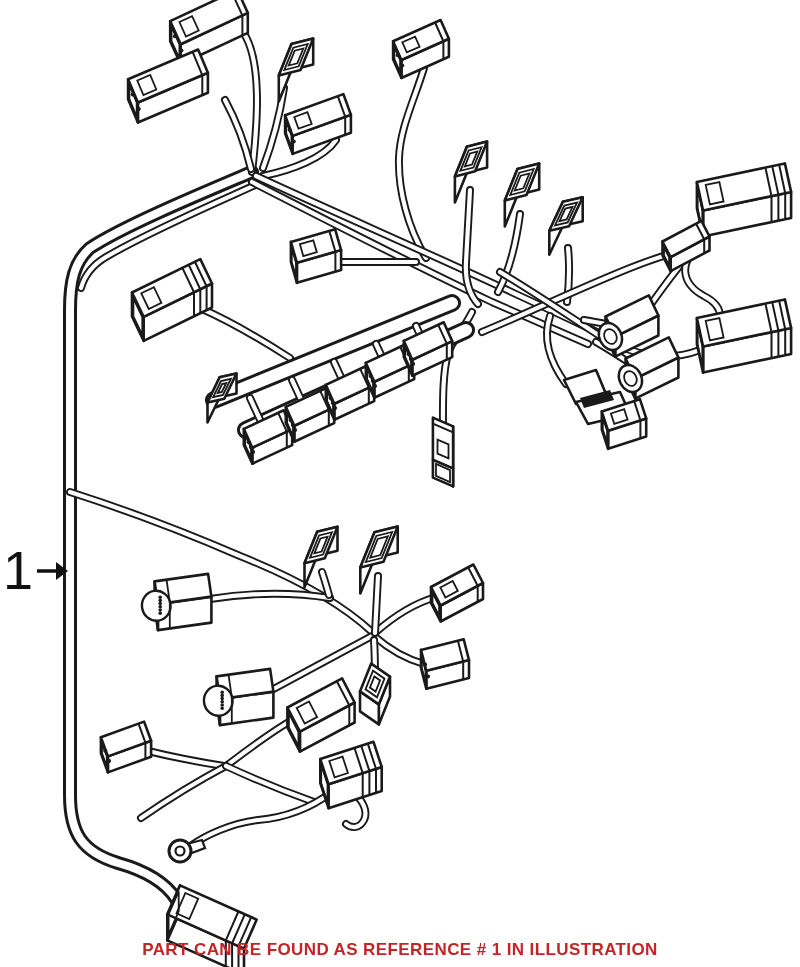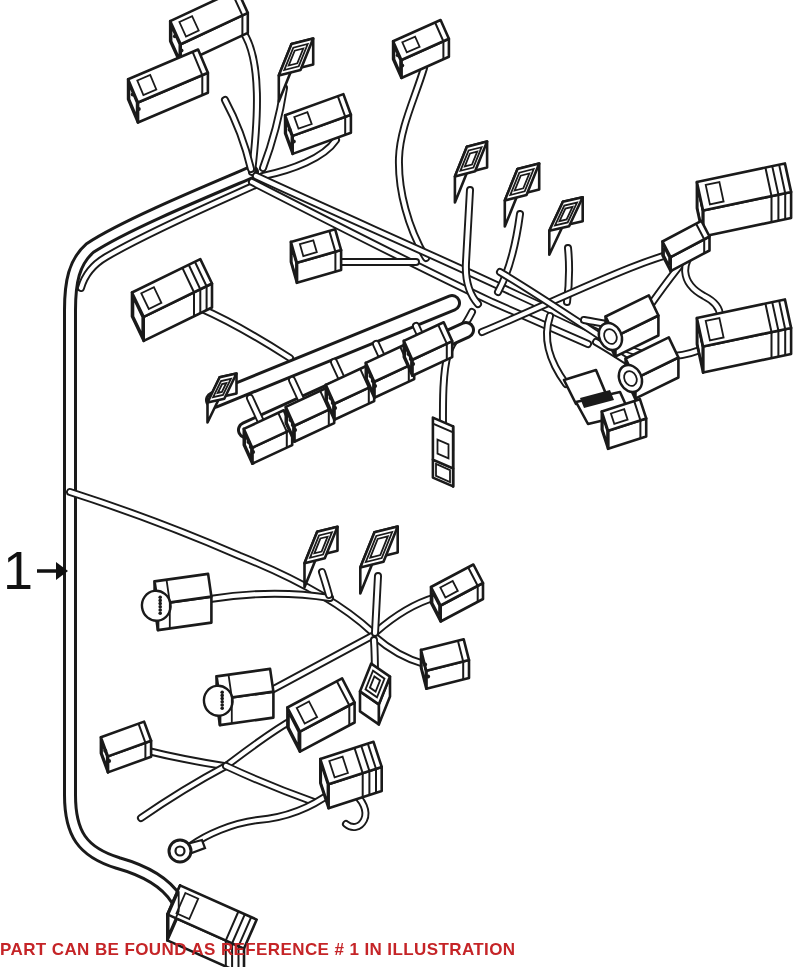--- a/index.html
+++ b/index.html
@@ -1,19 +1,19 @@
 <!DOCTYPE html>
 <html><head>
 <meta charset="utf-8">
 <style>
   html,body{margin:0;padding:0;background:#fff;}
   .page{position:relative;width:800px;height:967px;background:#fff;overflow:hidden;
         font-family:"Liberation Sans",sans-serif;}
   .art{position:absolute;left:0;top:0;}
-  .caption{position:absolute;left:0;right:0;bottom:7px;
+  .caption{position:absolute;left:0;right:0;bottom:7px;text-align:center;
            font-weight:bold;font-size:17px;letter-spacing:.4px;z-index:5;
            font-family:"Liberation Sans",sans-serif;}
   .ref-num{font-size:54px;fill:#111;font-family:"Liberation Sans",sans-serif;}
 </style>
 </head>
 <body>
 
 <div class="page">
   <svg class="art" width="800" height="967" viewBox="0 0 800 967" xmlns="http://www.w3.org/2000/svg">
     <g id="wires-layer">

